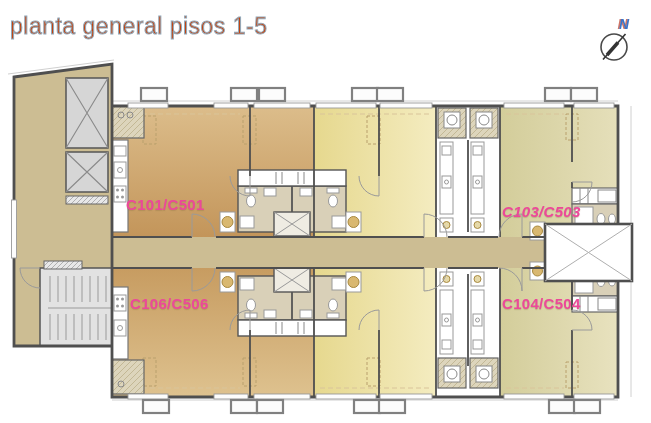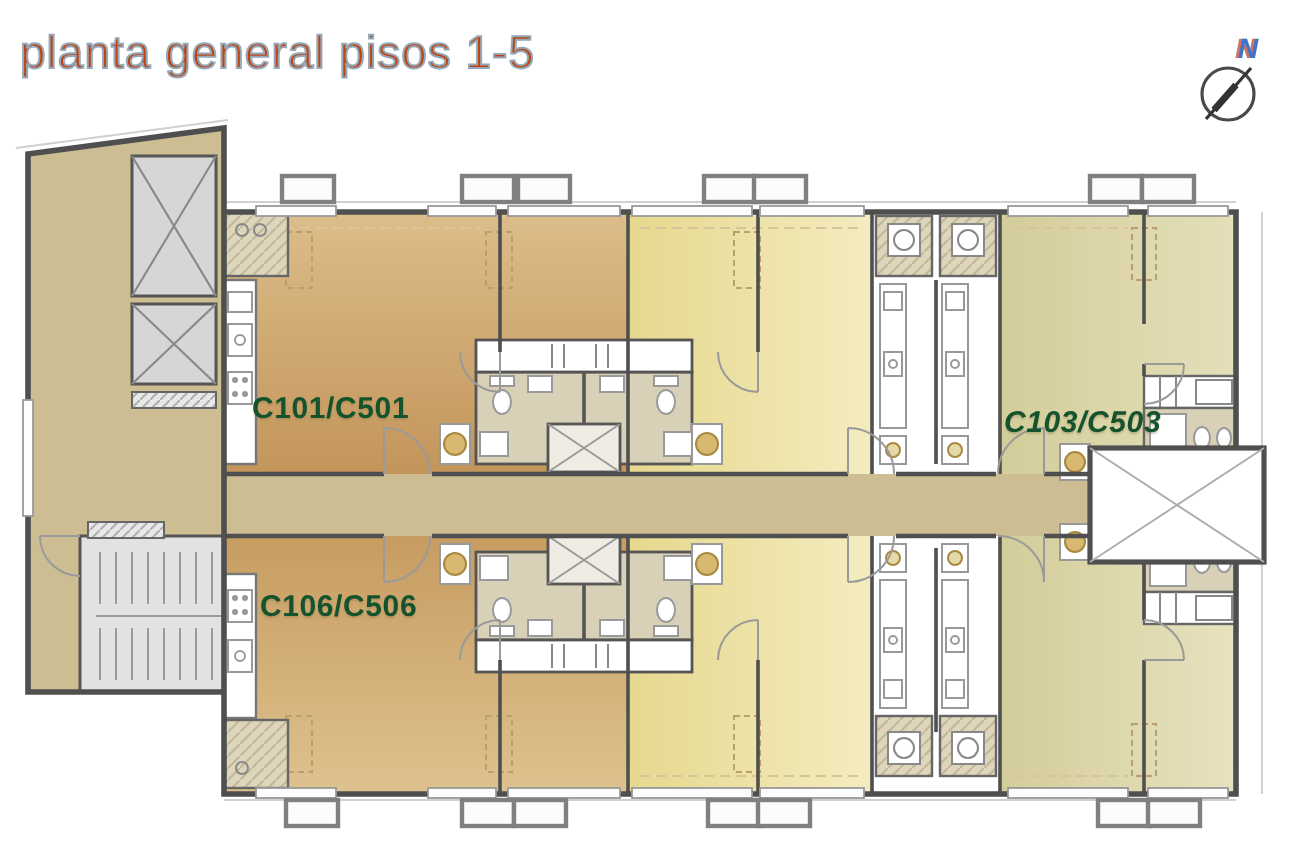--- a/index.html
+++ b/index.html
@@ -3,21 +3,21 @@
 <meta charset="utf-8">
 <style>
   html,body{margin:0;padding:0;background:#fff;}
   .screen{position:relative;width:651px;height:423px;background:#ffffff;overflow:hidden;
           font-family:"Liberation Sans",sans-serif;}
   .plan-svg{position:absolute;left:0;top:0;}
   .plan-title{position:absolute;left:10px;top:13px;font-size:23px;letter-spacing:.5px;
               color:#c2410c;-webkit-text-stroke:1px #93a9ba;white-space:nowrap;}
   .north-label{position:absolute;left:619px;top:16px;font-size:14px;font-weight:bold;
                font-style:italic;color:#3b74c9;text-shadow:-1.5px 0 0 rgba(190,70,50,.75);}
-  .apt-label{position:absolute;color:#14532d;font-weight:bold;font-size:15px;
+  .apt-label{position:absolute;color:#ec4899;font-weight:bold;font-size:15px;
              letter-spacing:.3px;white-space:nowrap;text-shadow:0 1px 1px rgba(140,115,70,.35);}
   .lbl-c101{left:126px;top:196px;} .lbl-c102{left:381px;top:197px;} .lbl-c103{left:502px;top:203px;font-style:italic;}
   .lbl-c104{left:502px;top:295px;} .lbl-c105{left:382px;top:295px;} .lbl-c106{left:130px;top:295px;}
 </style>
 </head>
 <body>
 
 <div class="screen">
 
   <svg class="plan-svg" width="651" height="423" viewBox="0 0 651 423">
@@ -311,15 +311,16 @@
       <path d="M603,59.5 L625.5,34" stroke="#333" stroke-width="1.6" fill="none"></path>
       <path d="M607,55 L618,42.5" stroke="#333" stroke-width="3.5" fill="none"></path>
     </g>
   </svg>
 
   <div class="plan-title">planta general pisos 1-5</div>
   <div class="north-label">N</div>
 
   <div class="apt-label lbl-c101">C101/C501</div>
   <div class="apt-label lbl-c103">C103/C503</div>
+  <div class="apt-label lbl-c104">C104/C504</div>
   <div class="apt-label lbl-c106">C106/C506</div>
 
 </div>
 
 </body></html>

